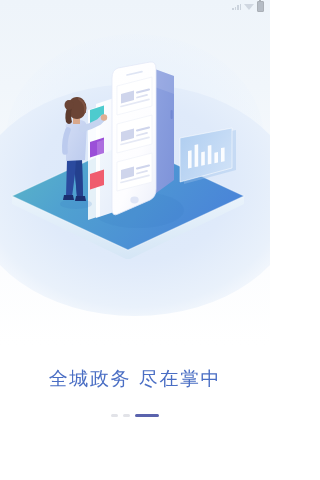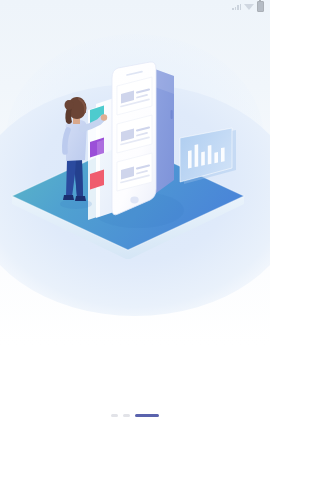--- a/index.html
+++ b/index.html
@@ -319,20 +319,21 @@
         <ellipse cx="77" cy="64" rx="9.5" ry="11" fill="#6b4435"></ellipse>
 
         <path d="M68 62 Q64 70 66 78 Q69 82 72 78 Q70 70 72 64 Z" fill="#5c3a2d"></path>
         <ellipse cx="69" cy="61" rx="4.5" ry="5" fill="#6b4435"></ellipse>
 
         <path d="M79 55 Q86 59 85 68" stroke="#7d5242" stroke-width="2" fill="none" stroke-linecap="round"></path>
       </g>
     </svg>
   </div>
 
+  <div class="headline">全城政务 尽在掌中</div>
 
   <div class="pager">
     <span class="dot"></span>
     <span class="dot"></span>
     <span class="dot active"></span>
   </div>
 
 </div>
 
 </body></html>

